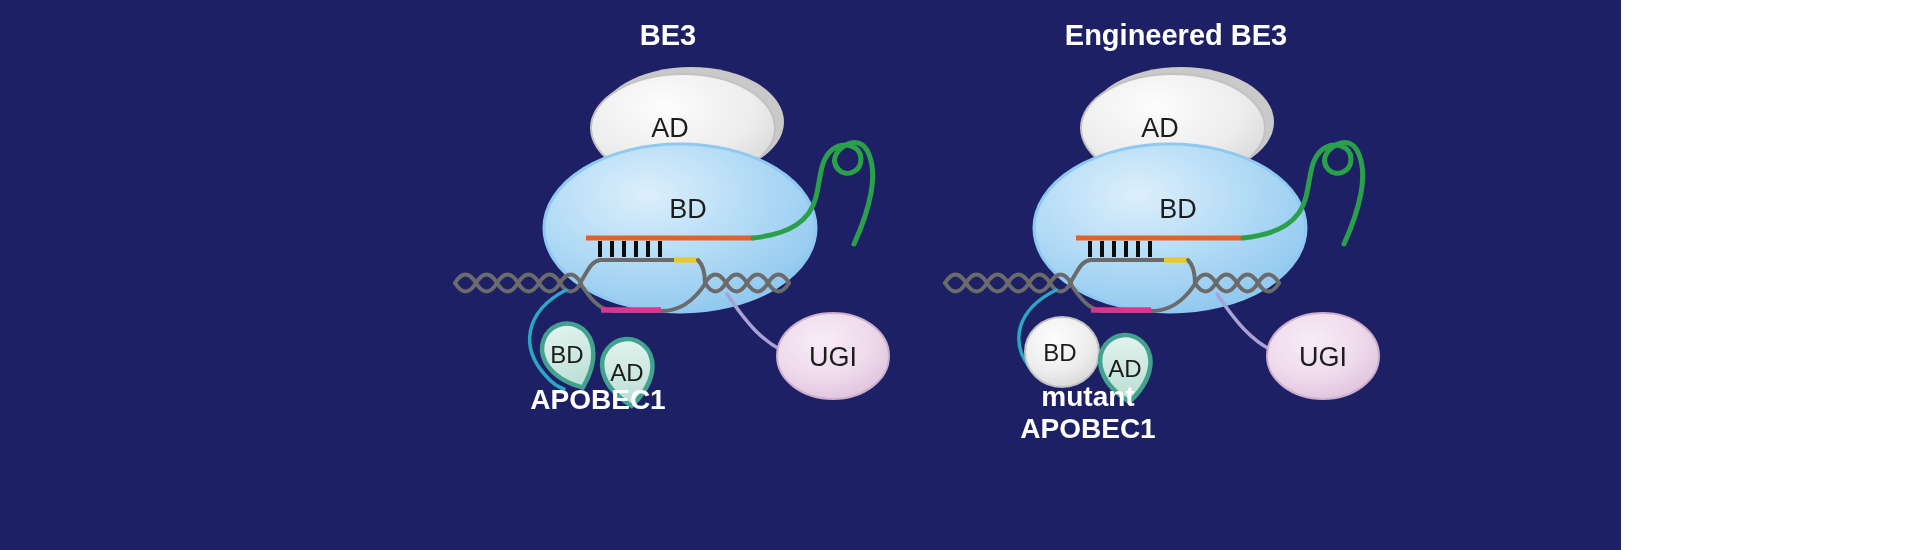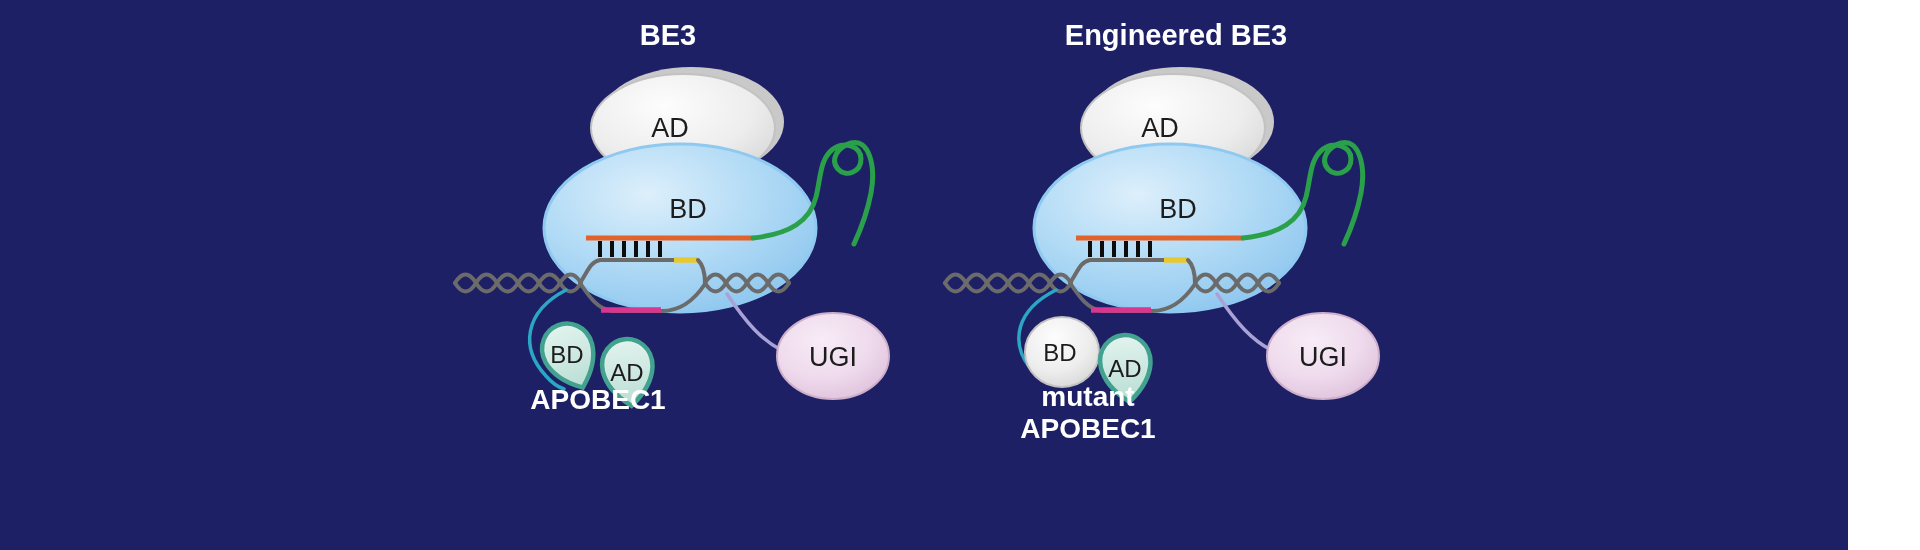--- a/index.html
+++ b/index.html
@@ -1,19 +1,19 @@
 <!DOCTYPE html>
 <html><head>
 <meta charset="utf-8">
 <style>
   html, body { margin: 0; padding: 0; }
   body { font-family: "Liberation Sans", sans-serif; }
   .stage {
     position: relative;
-    width: 1848px;
+    width: 1621px;
     height: 550px;
     overflow: hidden;
     background: #1e2066;
   }
   svg { display: block; }
   .panel-title {
     font-family: "Liberation Sans", sans-serif;
     font-size: 29px;
     font-weight: bold;
     fill: #ffffff;

